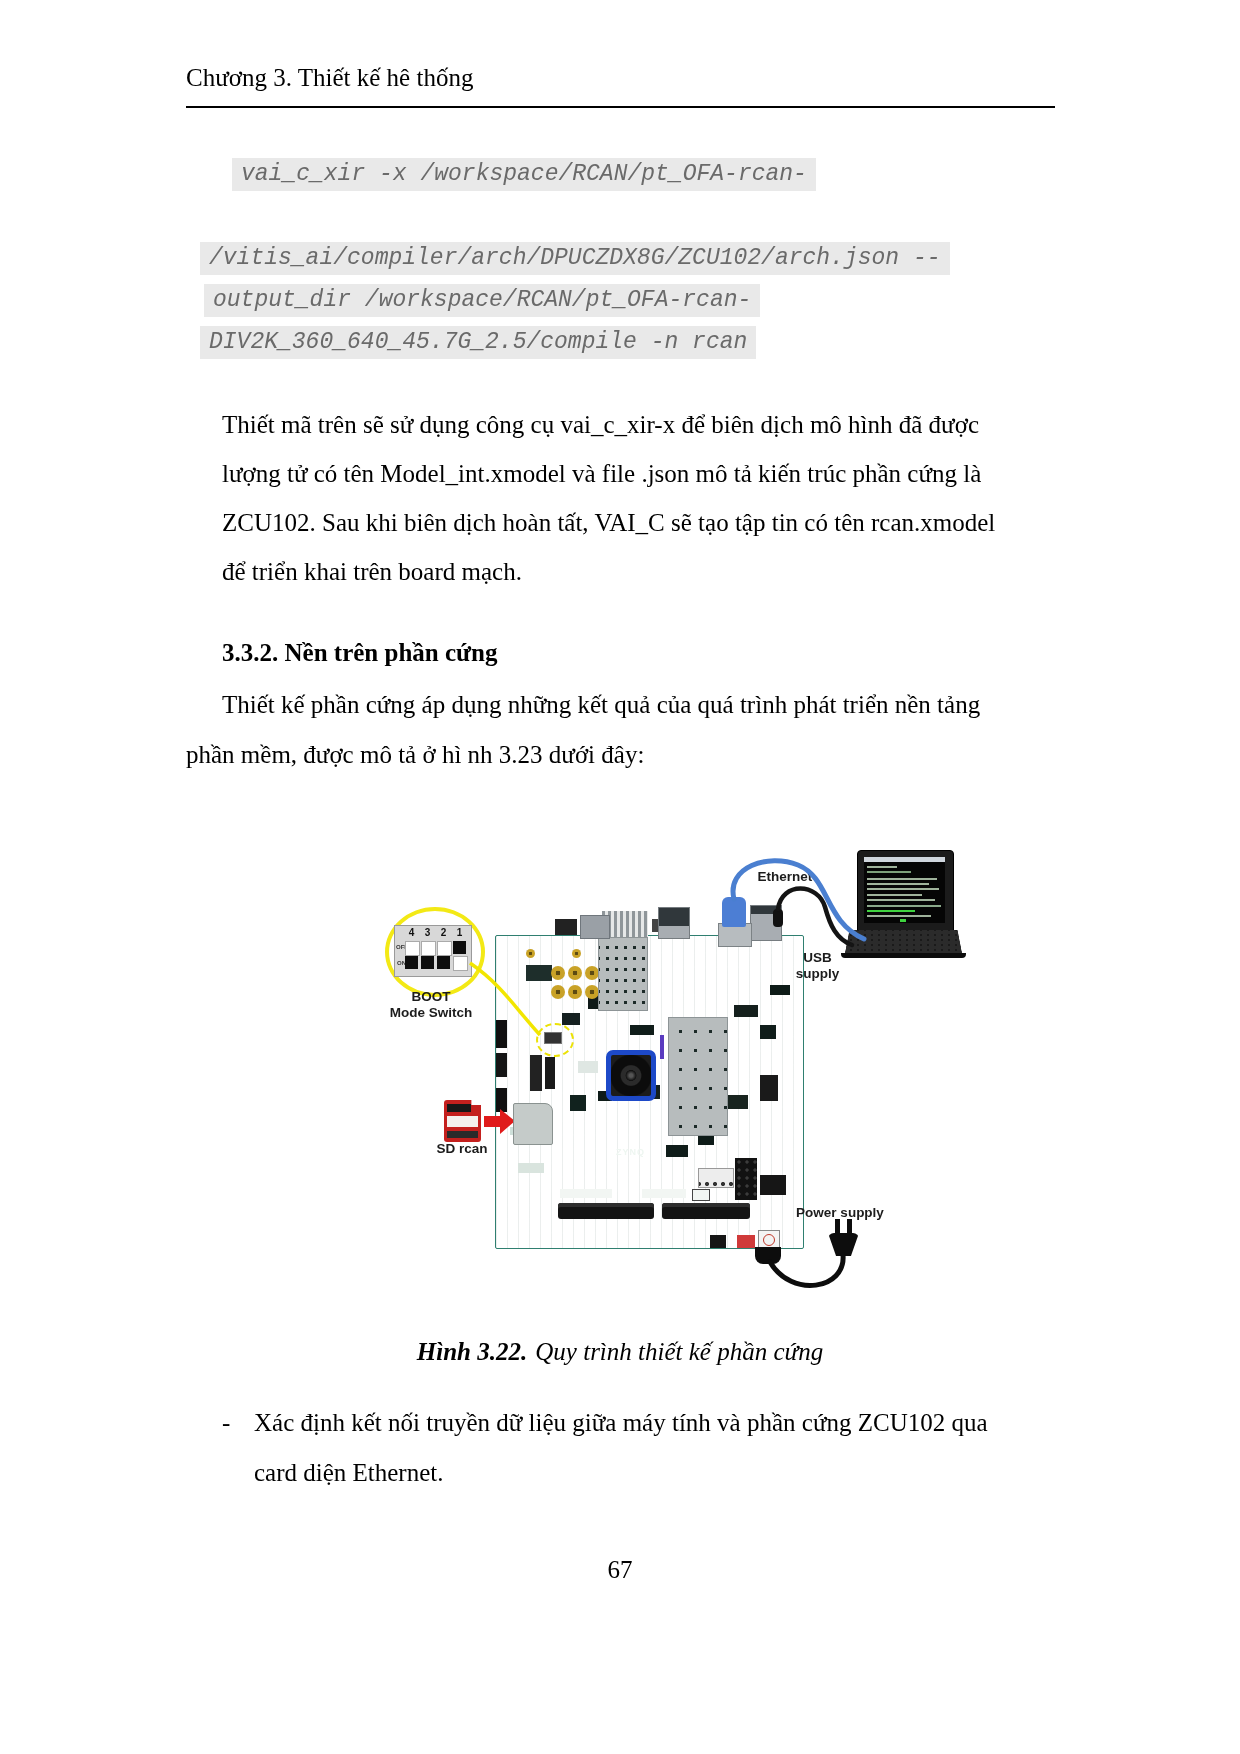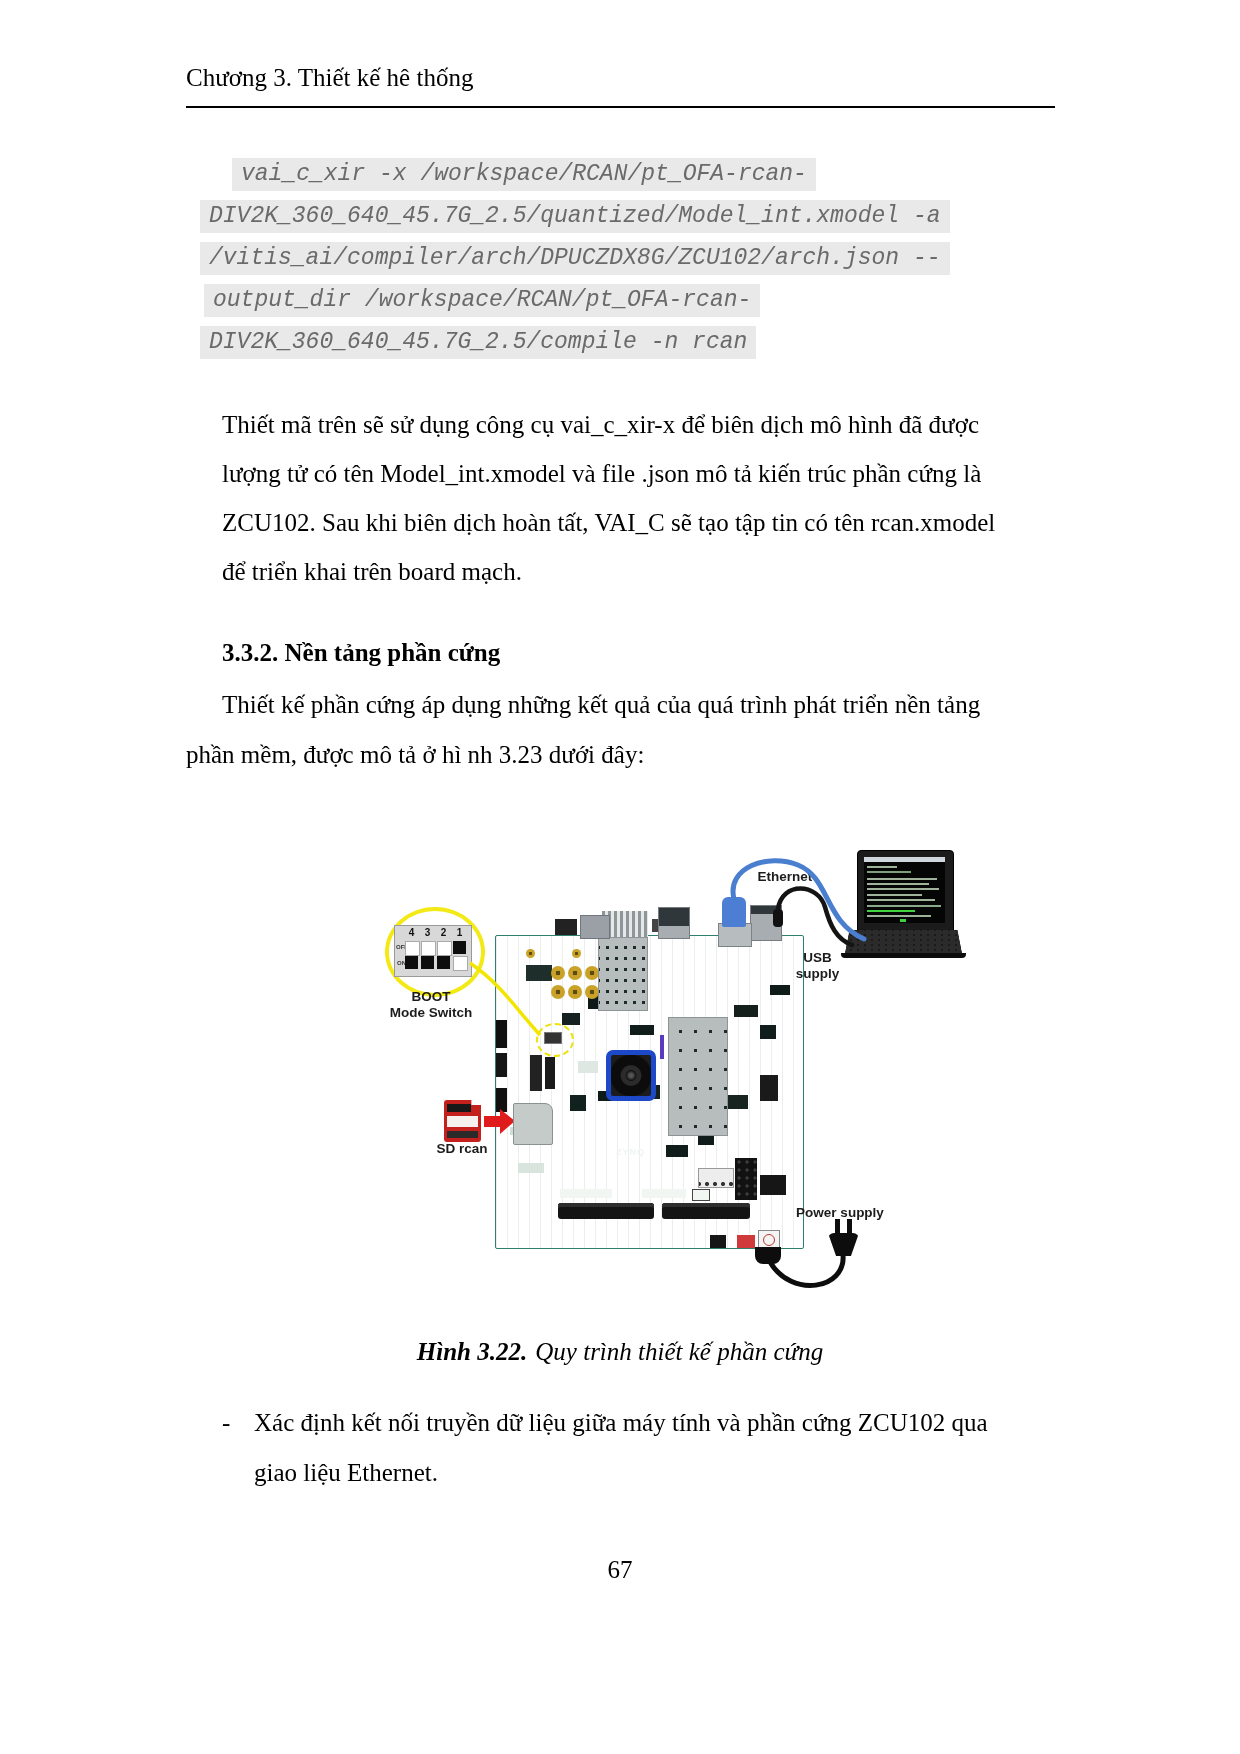--- a/index.html
+++ b/index.html
@@ -40,33 +40,32 @@
 </style>
 </head>
 <body>
 
 <div class="page">
 
   <div class="abs hdr" style="left:186px;top:64px;">Chương 3. Thiết kế hê thống</div>
   <div class="abs rule" style="left:186px;top:106px;width:869px;"></div>
 
   <div class="abs codeline" style="left:232px;top:158px;"><span>vai_c_xir -x /workspace/RCAN/pt_OFA-rcan-</span></div>
-  <div class="abs codeline" style="left:200px;top:200px;"><span>DIV2K_360_640_45.7G_2.5/quantized/Model_int.xmodel -a</span></div>
   <div class="abs codeline" style="left:200px;top:242px;"><span>/vitis_ai/compiler/arch/DPUCZDX8G/ZCU102/arch.json --</span></div>
   <div class="abs codeline" style="left:204px;top:284px;"><span>output_dir /workspace/RCAN/pt_OFA-rcan-</span></div>
   <div class="abs codeline" style="left:200px;top:326px;"><span>DIV2K_360_640_45.7G_2.5/compile -n rcan</span></div>
 
   <div class="abs" style="left:222px;top:400px;">
     <div class="bodyline">Thiết mã trên sẽ sử dụng công cụ vai_c_xir-x để biên dịch mô hình đã được</div>
     <div class="bodyline">lượng tử có tên Model_int.xmodel và file .json mô tả kiến trúc phần cứng là</div>
     <div class="bodyline">ZCU102. Sau khi biên dịch hoàn tất, VAI_C sẽ tạo tập tin có tên rcan.xmodel</div>
     <div class="bodyline">để triển khai trên board mạch.</div>
   </div>
 
-  <div class="abs bodyline bold" style="left:222px;top:628px;">3.3.2. Nền tảng phần cứng</div>
+  <div class="abs bodyline bold" style="left:222px;top:628px;">3.3.2. Nền trên phần cứng</div>
 
   <div class="abs bodyline" style="left:222px;top:680px;">Thiết kế phần cứng áp dụng những kết quả của quá trình phát triển nền tảng</div>
   <div class="abs bodyline" style="left:186px;top:730px;">phần mềm, được mô tả ở hì nh 3.23 dưới đây:</div>
 
   <div class="abs figwrap" style="left:330px;top:845px;">
 
     <div class="abs pcb" style="left:165px;top:90px;width:307px;height:312px;"></div>
 
     <div class="chip" style="left:196px;top:120px;width:26px;height:16px;background:#1e2e2b;"></div>
     <div class="chip" style="left:232px;top:168px;width:18px;height:12px;background:#152020;"></div>
@@ -207,17 +206,17 @@
       <path d="M 513,410 C 516,444 462,454 440,417" stroke="#0d0d0d" stroke-width="5" fill="none" stroke-linecap="round"></path>
     </svg>
   </div>
 
   <div class="abs caption" style="left:0;top:1338px;">
     <span class="num">Hình 3.22.</span><span>Quy trình thiết kế phần cứng</span>
   </div>
 
   <div class="abs bodyline" style="left:222px;top:1398px;">-</div>
   <div class="abs bodyline" style="left:254px;top:1398px;">Xác định kết nối truyền dữ liệu giữa máy tính và phần cứng ZCU102 qua</div>
-  <div class="abs bodyline" style="left:254px;top:1448px;">giao liệu Ethernet.</div>
+  <div class="abs bodyline" style="left:254px;top:1448px;">card diện Ethernet.</div>
 
   <div class="abs" style="left:0;top:1556px;width:100%;text-align:center;font-size:25px;">67</div>
 
 </div>
 
 </body></html>

